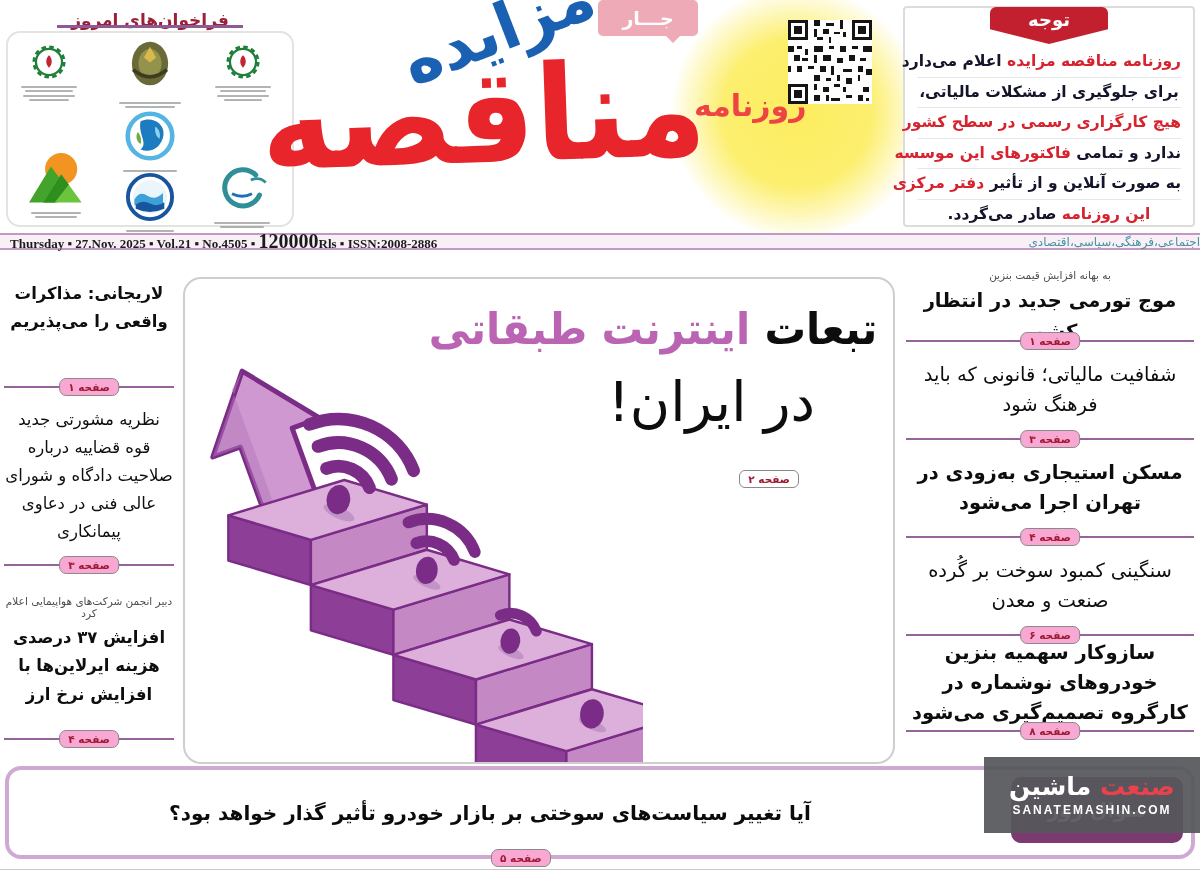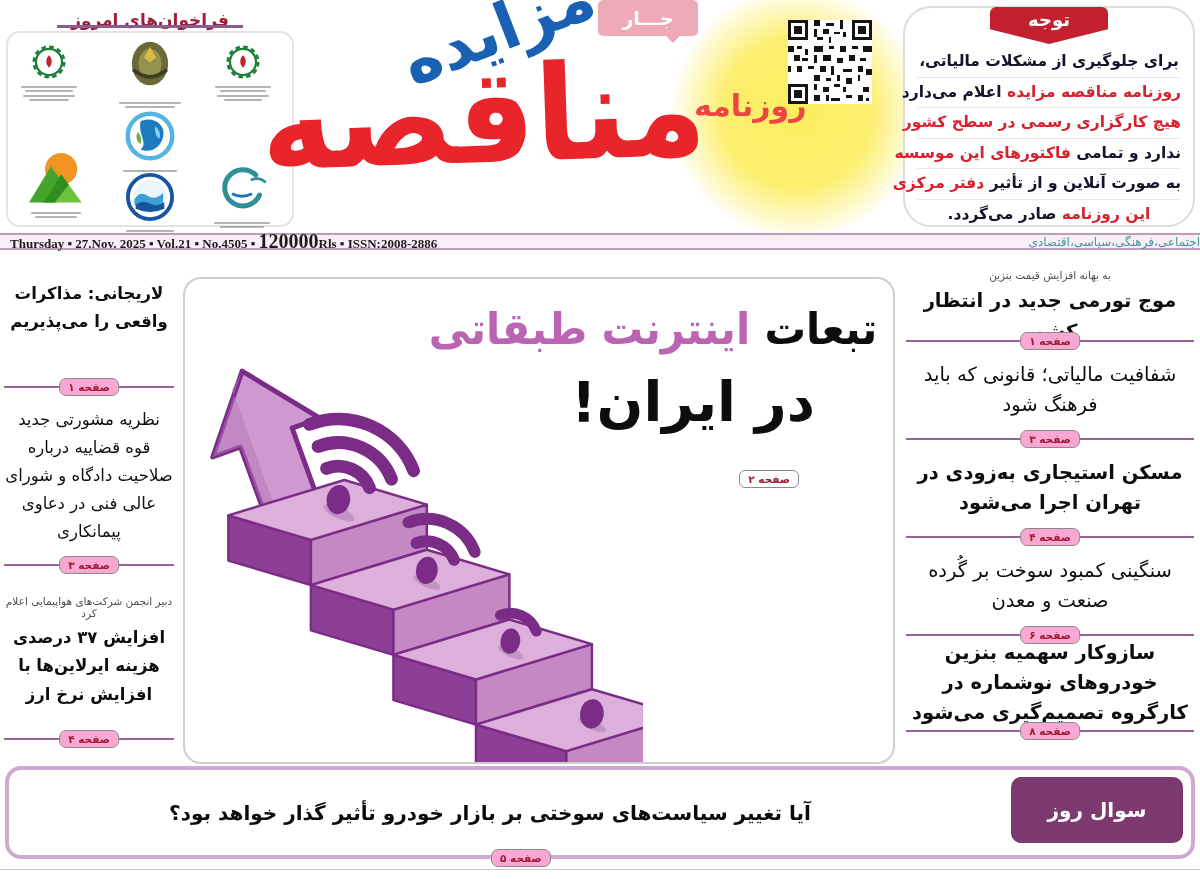--- a/index.html
+++ b/index.html
@@ -26,21 +26,21 @@
     direction:rtl; transform:rotate(-21deg); transform-origin:left bottom; white-space:nowrap; }
   .rooznameh { position:absolute; left:694px; top:88px; font-size:30px; font-weight:bold; color:#ef4444; direction:rtl; }
   .jar { position:absolute; left:598px; top:0; width:100px; height:36px; background:#eeaab6; border-radius:5px;
     color:#fff; font-size:19px; font-weight:bold; display:flex; align-items:center; justify-content:center; direction:rtl; }
   .jar::after { content:""; position:absolute; right:16px; bottom:-16px;
     border:9px solid transparent; border-top:9px solid #eeaab6; }
   .qr { position:absolute; left:788px; top:20px; width:84px; height:84px; background:#fff; }
 
   
   .notice { position:absolute; left:903px; top:6px; width:292px; height:221px;
-    border:2px solid #dcdcdc; border-radius:28px; background:#fff; }
+    border:2px solid #dcdcdc; border-radius:4px; background:#fff; }
   .notice-banner { margin:-1px auto 3px; width:118px; height:37px; background:#c3202f; color:#fff;
     font-size:18px; font-weight:bold; text-align:center; line-height:26px; direction:rtl;
     clip-path:polygon(0 0, 100% 0, 100% 60%, 50% 100%, 0 60%); border-radius:6px 6px 0 0; }
   .notice-lines { padding:0 12px; direction:rtl; }
   .notice-line { font-size:15.5px; font-weight:bold; line-height:29.5px; text-align:center;
     color:#14142a; border-bottom:1px solid #e7e7e7; white-space:nowrap; }
   .notice-line:last-child { border-bottom:none; }
   .notice-line .red { color:#d6232e; }
 
   
@@ -75,21 +75,21 @@
     color:#9e1b32; font-size:10.5px; font-weight:bold; line-height:16px; padding:0 8px; direction:rtl; }
 
   
   .card { position:absolute; left:183px; top:277px; width:712px; height:487px;
     border:2px solid #cecece; border-radius:18px; background:#fff; overflow:hidden; }
   .stairs-svg { position:absolute; left:6px; top:24px; width:452px; height:466px; }
   .main-headline { position:absolute; right:16px; top:24px; direction:rtl; text-align:right; }
   .mh1 { font-size:44px; font-weight:bold; color:#0d0d0d; white-space:nowrap;
     transform:scaleX(.94); transform-origin:right; }
   .mh1 .purple { color:#bb64b4; }
-  .mh2 { font-size:55px; font-weight:bold; color:#0d0d0d; white-space:nowrap;
+  .mh2 { font-size:55px; font-weight:normal; color:#0d0d0d; white-space:nowrap;
     margin:16px 62px 0 0; }
   .mh-badge-row { margin:34px 78px 0 0; }
 
   
   .bottom-banner { position:absolute; left:5px; top:766px; width:1190px; height:93px;
     border:4px solid #cfa9d2; border-radius:16px; background:#fff; }
   .bb-tab { position:absolute; right:8px; top:7px; width:172px; height:66px; background:#7c3a70;
     border-radius:10px; color:#fff; font-size:20px; font-weight:bold; direction:rtl;
     display:flex; align-items:center; justify-content:center; }
   .bb-q { position:absolute; left:18px; right:238px; top:0; height:100%;
@@ -221,22 +221,22 @@
       <path fill="#141414" d="M0 0h7v7H0zM22 0h7v7h-7zM0 22h7v7H0z"></path>
       <path fill="#fff" d="M1 1h5v5H1zM23 1h5v5h-5zM1 23h5v5H1z"></path>
       <path fill="#141414" d="M2 2h3v3H2zM24 2h3v3h-3zM2 24h3v3H2z"></path>
       <path fill="#141414" d="M9 0h2v2H9zM13 1h3v1h-3zM18 0h1v3h-1zM9 3h1v3H9zM12 3h2v2h-2zM16 4h2v1h-2zM19 4h1v2h-1zM10 6h2v1h-2zM14 6h1v2h-1zM0 9h2v2H0zM3 9h2v1H3zM6 10h1v2H6zM9 9h3v2H9zM14 9h2v1h-2zM18 9h2v2h-2zM22 9h2v1h-2zM26 9h3v2h-3zM2 12h2v2H2zM5 13h2v1H5zM9 12h1v3H9zM12 12h3v2h-3zM17 13h2v2h-2zM21 12h2v2h-2zM25 13h2v1h-2zM0 16h1v2H0zM3 16h2v2H3zM7 16h2v1H7zM11 16h2v2h-2zM15 16h1v3h-1zM19 17h3v1h-3zM24 16h2v2h-2zM27 17h2v2h-2zM9 19h2v2H9zM13 20h2v1h-2zM17 19h1v2h-1zM20 20h2v2h-2zM24 19h1v2h-1zM9 22h1v2H9zM12 23h2v2h-2zM16 22h2v1h-2zM19 23h1v2h-1zM26 23h2v2h-2zM9 26h2v2H9zM13 26h1v2h-1zM15 27h3v1h-3zM20 26h2v1h-2zM24 26h2v2h-2zM27 27h1v1h-1z"></path>
     </svg>
   </div>
 
   <div class="notice">
     <div class="notice-banner">توجه</div>
     <div class="notice-lines">
+      <div class="notice-line"><span class="red">روزنامه مناقصه مزایده</span> <span>اعلام می‌دارد</span></div>
       <div class="notice-line"><span>برای جلوگیری از مشکلات مالیاتی،</span></div>
-      <div class="notice-line"><span class="red">روزنامه مناقصه مزایده</span> <span>اعلام می‌دارد</span></div>
       <div class="notice-line"><span class="red">هیچ کارگزاری رسمی در سطح کشور</span></div>
       <div class="notice-line"><span>ندارد و تمامی</span> <span class="red">فاکتورهای این موسسه</span></div>
       <div class="notice-line"><span>به صورت آنلاین و از تأثیر</span> <span class="red">دفتر مرکزی</span></div>
       <div class="notice-line"><span class="red">این روزنامه</span> <span>صادر می‌گردد.</span></div>
     </div>
   </div>
 
   <div class="dateline">
     <div class="dl-en">
       <span>Thursday ▪ 27.Nov. 2025 ▪ Vol.21 ▪ No.4505 ▪</span>
@@ -368,15 +368,22 @@
         <span class="badge">صفحه ۸</span>
       </div>
   </div>
 
   <div class="bottom-banner">
     <div class="bb-tab">سوال روز</div>
     <div class="bb-q">آیا تغییر سیاست‌های سوختی بر بازار خودرو تأثیر گذار خواهد بود؟</div>
     <span class="badge bb-badge">صفحه ۵</span>
   </div>
 
+  <div class="watermark">
+    <div class="wm1">
+      <span class="red">صنعت</span>
+      <span>ماشین</span>
+    </div>
+    <div class="wm2">SANATEMASHIN.COM</div>
+  </div>
 
   <div class="bottom-line"></div>
 </div>
 
 </body></html>

